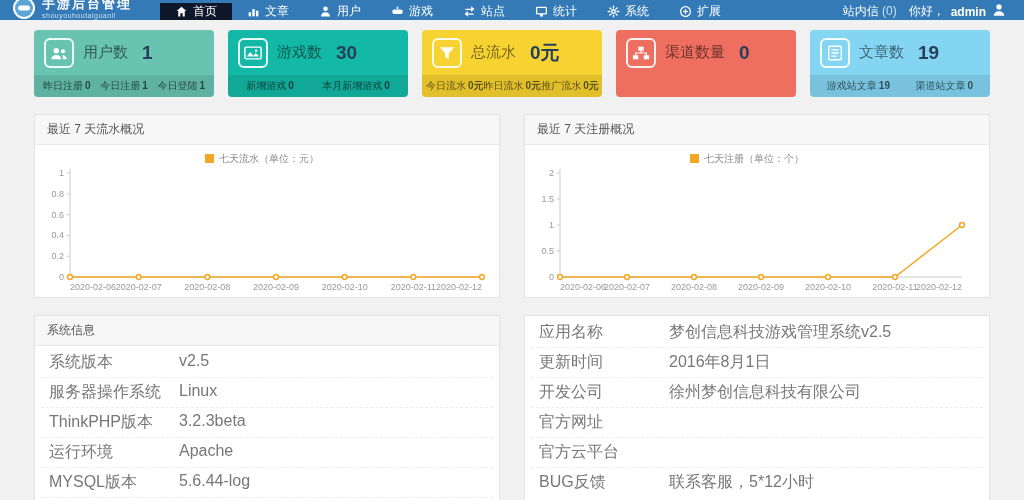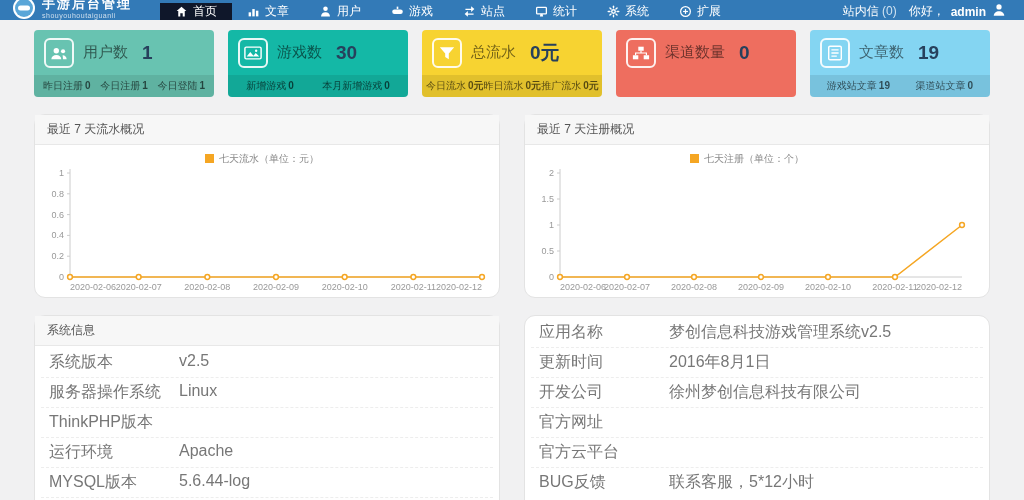--- a/index.html
+++ b/index.html
@@ -32,21 +32,21 @@
   .card-icon{width:30px;height:30px;flex:0 0 30px;border:2px solid rgba(255,255,255,.9);
     border-radius:6px;color:#fff;display:flex;align-items:center;justify-content:center}
   .card-icon svg{width:18px;height:16px}
   .card-title{font-size:15px;color:rgba(0,0,0,.55)}
   .card-value{font-size:19px;font-weight:bold;color:#27405c;margin-left:5px}
   .card-footer{display:flex;justify-content:space-around;background:rgba(0,0,0,.085);
     padding:4px 4px;font-size:10px;color:rgba(0,0,0,.62);white-space:nowrap}
   .cf b{font-weight:bold;margin-left:2px}
   
   .row{display:flex;gap:24px;padding:0 34px;margin-top:17px}
-  .panel{flex:1;background:#fff;border:1px solid #e3e3e3;border-radius:11px}
+  .panel{flex:1;background:#fff;border:1px solid #e3e3e3;border-radius:0}
   .panel-header{padding:6px 12px;font-size:12px;color:#555;background:#f7f7f7;border-bottom:1px solid #e8e8e8}
   .chart-body{height:152px;padding:2px 1px}
   .chart-body svg{display:block}
   .info-body{padding:2px 6px 4px}
   .info-line{display:flex;font-size:16px;color:#777;padding:4px 8px;border-bottom:1px dashed #ededed;min-height:21px}
   .info-line:last-child{border-bottom:none}
   .info-label{width:130px;flex:0 0 130px}
   .info-value{flex:1}
 </style>
 </head>
@@ -344,20 +344,21 @@
       <div class="info-line">
           <span class="info-label">系统版本</span>
           <span class="info-value">v2.5</span>
         </div>
       <div class="info-line">
           <span class="info-label">服务器操作系统</span>
           <span class="info-value">Linux</span>
         </div>
       <div class="info-line">
           <span class="info-label">ThinkPHP版本</span>
+          <span class="info-value">3.2.3beta</span>
         </div>
       <div class="info-line">
           <span class="info-label">运行环境</span>
           <span class="info-value">Apache</span>
         </div>
       <div class="info-line">
           <span class="info-label">MYSQL版本</span>
           <span class="info-value">5.6.44-log</span>
         </div>
       <div class="info-line">

